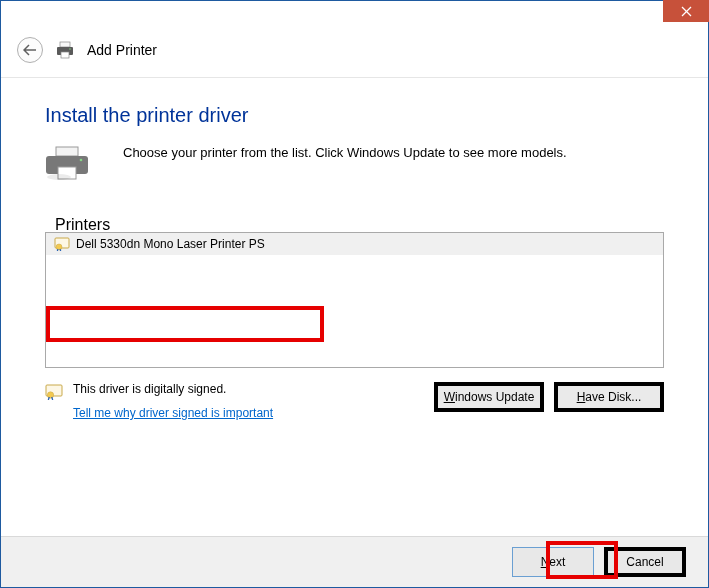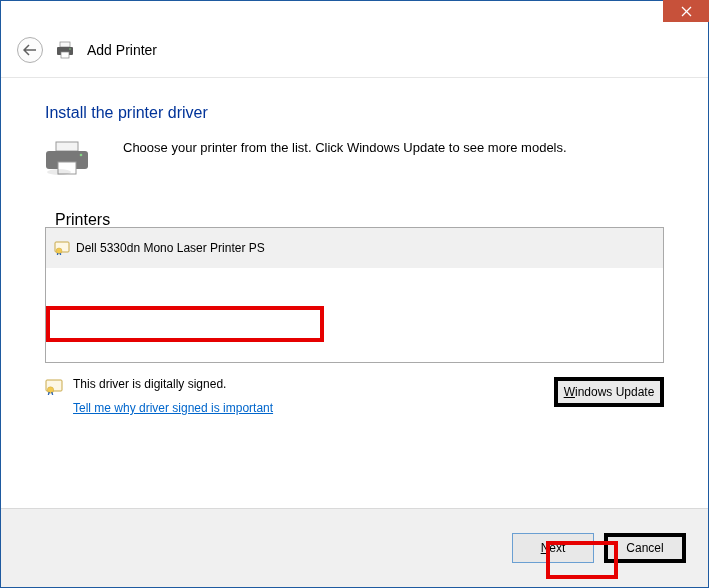--- a/index.html
+++ b/index.html
@@ -62,21 +62,21 @@
   .header-icon svg { width: 20px; height: 18px; display:block;}
   .header-title { font-size: 14px; color: #000; }
   .content {
     flex: 1;
     padding: 26px 44px 0 44px;
     display: flex;
     flex-direction: column;
   }
   .section-heading {
     color: #003399;
-    font-size: 16px;
+    font-size: 20px;
     font-weight: 400;
     margin-bottom: 18px;
   }
   .info-row { display: flex; gap: 34px; }
   .big-printer svg { width: 44px; height: 36px; }
   .info-text p { margin: 0 0 14px 0; font-size: 13px; color: #000; }
   .list-wrap { margin-top: 48px; position: relative; }
   .list-label {
     position: absolute;
     top: -16px;
@@ -88,21 +88,21 @@
   .list-box {
     border: 1px solid #a9a9a9;
     height: 136px;
     background: #fff;
     overflow: hidden;
   }
   .list-item {
     display: flex;
     align-items: center;
     gap: 6px;
-    padding: 13px 8px;
+    padding: 4px 8px;
     background: #f0f0f0;
     font-size: 12px;
     cursor: pointer;
   }
   .list-icon svg { width: 16px; height: 14px; display:block; }
   .sign-row {
     display: flex;
     align-items: flex-start;
     margin-top: 14px;
     gap: 10px;
@@ -126,21 +126,21 @@
     font-size: 12px;
     padding: 4px 0;
     min-width: 110px;
     text-align: center;
     cursor: pointer;
     font-family: inherit;
   }
   .footer {
     border-top: 1px solid #d9d9d9;
     background: #f0f0f0;
-    padding: 24px 22px;
+    padding: 10px 22px;
     display: flex;
     justify-content: flex-end;
     gap: 10px;
   }
   .footer .btn { min-width: 82px; background: #e8e8e8; }
   .btn-primary { border: 1px solid #6a9fd2; }
   .u { text-decoration: underline; }
   .highlight-box {
     position: absolute;
     border: 4px solid #e60000;
@@ -221,20 +221,21 @@
           <circle cx="5.5" cy="11" r="3.2" fill="#f3c94f" stroke="#c9a94a" stroke-width="0.5"></circle>
           <path d="M4.3 13 l-1 3 M6.7 13 l1 3" stroke="#2a64b6" stroke-width="1.3"></path>
         </svg>
       </span>
       <div class="sign-text">
         <div>This driver is digitally signed.</div>
         <span class="link">Tell me why driver signed is important</span>
       </div>
       <div class="mid-buttons">
         <button class="btn"><span class="u">W</span><span id="wup-rest">indows Update</span></button>
+        <button class="btn"><span class="u">H</span><span id="hd-rest">ave Disk...</span></button>
       </div>
     </div>
 
   </div>
 
   <div class="footer">
     <button class="btn btn-primary"><span class="u">N</span><span id="next-rest">ext</span></button>
     <button class="btn">Cancel</button>
   </div>
 

